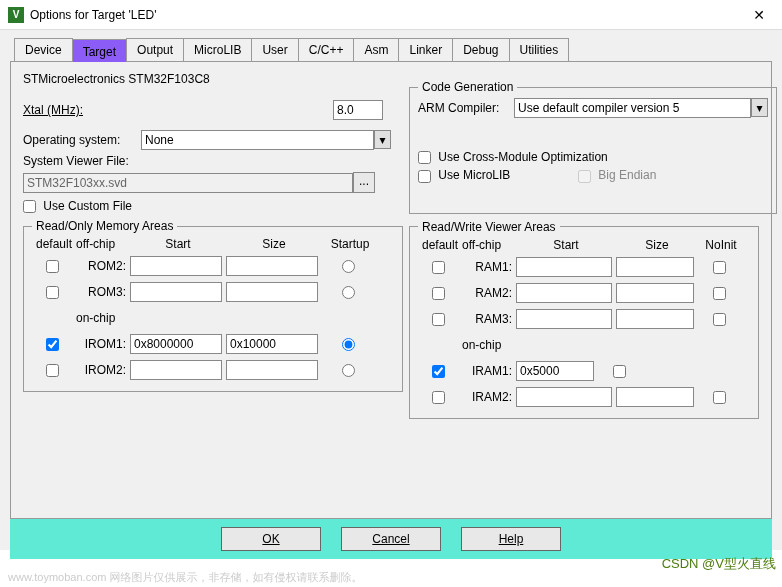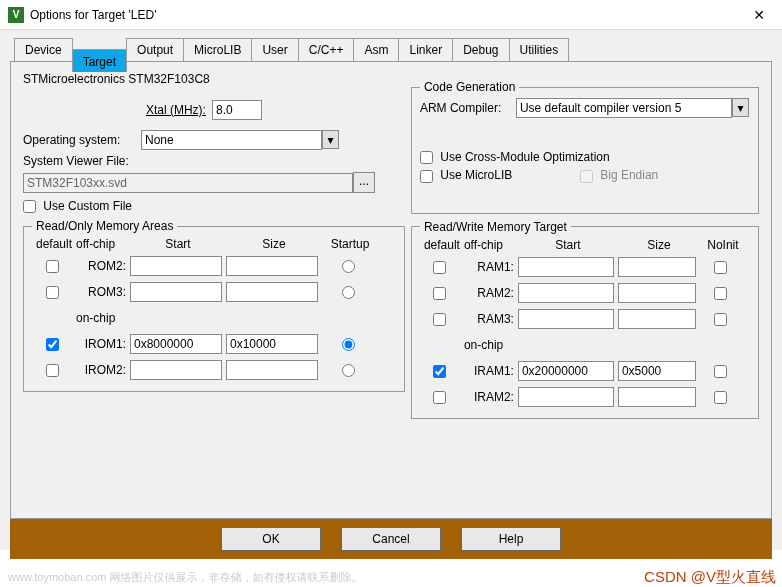--- a/index.html
+++ b/index.html
@@ -4,21 +4,21 @@
 <style>
 * { box-sizing: border-box; font-family: "Microsoft Sans Serif", Tahoma, sans-serif; font-size: 12px; }
 body { margin: 0; background: #fff; width: 782px; height: 587px; overflow: hidden; }
 .titlebar { height: 30px; border-bottom: 1px solid #ddd; display: flex; align-items: center; padding: 0 8px; }
 .titlebar .icon { width: 16px; height: 16px; background: #2a7a2a; margin-right: 6px; display: inline-flex; align-items: center; justify-content: center; color: #fff; font-size: 10px; font-weight: bold; }
 .titlebar .title { flex: 1; }
 .titlebar .close { width: 30px; text-align: center; font-size: 14px; }
 .dialog-body { padding: 8px 10px 2px 10px; background: #f0f0f0; height: 520px; }
 .tabstrip { display: flex; margin-left: 4px; }
 .tab { padding: 4px 10px 3px 10px; border: 1px solid #999; border-bottom: none; background: #f0f0f0; margin-right: -1px; position: relative; }
-.tab.active { background: #0ea5e9; z-index: 2; top: 11px; padding-top: 5px; }
+.tab.active { background: #8b5cf6; z-index: 2; top: 1px; padding-top: 5px; }
 .tabpanel { border: 1px solid #999; background: #f0f0f0; padding: 10px 12px; height: 458px; position: relative; }
 .row { display: flex; align-items: center; margin-bottom: 4px; }
 .col-left { width: 384px; }
 .col-right { width: 350px; }
 .cols { display: flex; gap: 6px; }
 fieldset { border: 1px solid #999; padding: 4px 8px 8px 8px; margin: 6px 0 0 0; }
 legend { padding: 0 4px; }
 input[type=text] { border: 1px solid #888; height: 20px; padding: 1px 3px; background: #fff; }
 input[type=text][disabled] { background: #f0f0f0; color: #666; }
 input[type=checkbox], input[type=radio] { margin: 0 4px 0 0; vertical-align: middle; }
@@ -33,23 +33,23 @@
 .c-last { width: 56px; text-align: center; }
 .c-start input, .c-size input { width: 92px; }
 .rw .c-def { width: 44px; }
 .rw .c-name { width: 54px; }
 .rw .c-start { width: 100px; }
 .rw .c-size { width: 82px; }
 .rw .c-last { width: 46px; }
 .rw .c-start input { width: 96px; }
 .rw .c-size input { width: 78px; }
 .browse { width: 22px; height: 21px; border: 1px solid #888; background: #e8e8e8; text-align: center; line-height: 17px; }
-.btnbar { display: flex; justify-content: center; gap: 20px; padding: 8px 0; background: #a16207; }
+.btnbar { display: flex; justify-content: center; gap: 20px; padding: 8px 0; background: #5eead4; text-decoration: underline; }
 .btn { width: 100px; height: 24px; border: 1px solid #666; background: #e8e8e8; text-align: center; line-height: 22px; }
-.watermark { position: absolute; bottom: 0; right: 6px; color: #c2410c; font-size: 15px; }
+.watermark { position: absolute; bottom: 14px; right: 6px; color: #4d7c0f; font-size: 13px; }
 .watermark-left { position: absolute; left: 8px; bottom: 2px; color: #ccc; font-size: 11px; }
 .dropdown-btn { width: 17px; height: 19px; border: 1px solid #888; background: #e0e0e0; display: inline-flex; align-items: center; justify-content: center; }
 </style>
 </head>
 <body>
 
 <div class="titlebar">
   <span class="icon">V</span>
   <span class="title">Options for Target 'LED'</span>
   <span class="close">✕</span>
@@ -69,27 +69,27 @@
     <div class="tab">Utilities</div>
   </div>
 
   <div class="tabpanel">
     <div class="cols">
 
       <div class="col-left">
         <div class="row">
             <span>STMicroelectronics STM32F103C8</span>
           </div>
-        <div class="row" style="justify-content:center; padding-right:20px; margin-top:14px;">
+        <div class="row" style="justify-content:space-between; padding-right:20px; margin-top:14px;">
           <span class="lbl" style="text-decoration:underline;">Xtal (MHz):</span>
           <input type="text" style="width: 50px;" value="8.0">
         </div>
         <div class="row" style="margin-top:10px;">
           <span class="lbl" style="width:112px;">Operating system:</span>
-          <div style="display:flex; width:198px;">
+          <div style="display:flex; width:250px;">
             <input type="text" style="flex: 1 1 0%;" value="None">
             <span class="dropdown-btn">▾</span>
           </div>
         </div>
         <div class="row" style="margin-top:0;">
           <span>System Viewer File:</span>
         </div>
         <div class="row">
           <input type="text" disabled="" style="width: 330px;" value="STM32F103xx.svd">
           <span class="browse">...</span>
@@ -144,37 +144,37 @@
               </div>
             </div>
         </fieldset>
       </div>
 
       <div class="col-right">
         <fieldset style="margin-top:8px;">
           <legend>Code Generation</legend>
           <div class="row">
             <span class="lbl" style="width:90px;">ARM Compiler:</span>
-            <div style="display:flex; width:233px;">
+            <div style="display:flex; width:254px;">
               <input type="text" style="flex: 1 1 0%;" value="Use default compiler version 5">
               <span class="dropdown-btn">▾</span>
             </div>
           </div>
           <div class="row" style="margin-top:32px;">
             <label><input type="checkbox" style=""> <span>Use Cross-Module Optimization</span></label>
           </div>
           <div class="row">
             <label style="width:160px;"><input type="checkbox" style=""> <span>Use MicroLIB</span></label>
             <label class="grey"><input type="checkbox" disabled="" style=""> <span>Big Endian</span></label>
           </div>
           <div style="height:18px;"></div>
         </fieldset>
 
         <fieldset class="rw">
-          <legend>Read/Write Memory Target</legend>
+          <legend>Read/Write Viewer Areas</legend>
           <div class="mem-hdr">
             <span class="c-def">default</span>
             <span class="c-name" style="text-align:left;">off-chip</span>
             <span class="c-start">Start</span>
             <span class="c-size">Size</span>
             <span class="c-last">NoInit</span>
           </div>
           <div id="rw-rows">
               <div class="mem-row">
                 <span class="c-def"><input type="checkbox" style=""></span>
@@ -199,21 +199,20 @@
               </div>
             </div>
           <div class="mem-row">
               <span class="c-def"></span>
               <span class="c-name" style="text-align:left;">on-chip</span>
             </div>
           <div id="rw-irows">
               <div class="mem-row">
                 <span class="c-def"><input type="checkbox" checked="" style=""></span>
                 <span class="c-name">IRAM1:</span>
-                <span class="c-start"><input type="text" value="0x20000000" style=""></span>
                 <span class="c-size"><input type="text" value="0x5000" style=""></span>
                 <span class="c-last"><input type="checkbox" style=""></span>
               </div>
               <div class="mem-row">
                 <span class="c-def"><input type="checkbox" style=""></span>
                 <span class="c-name">IRAM2:</span>
                 <span class="c-start"><input type="text" value="" style=""></span>
                 <span class="c-size"><input type="text" value="" style=""></span>
                 <span class="c-last"><input type="checkbox" style=""></span>
               </div>

